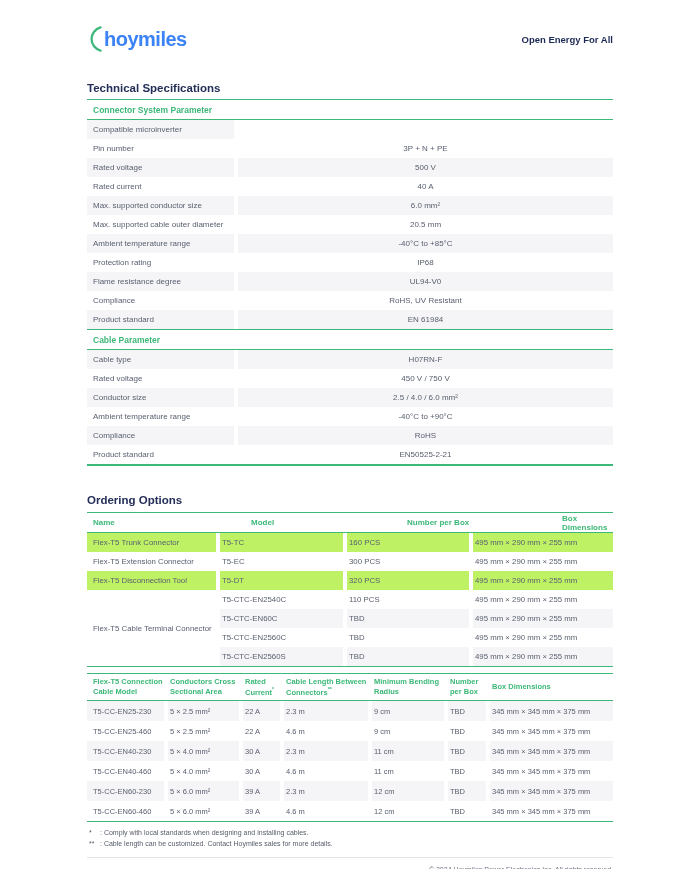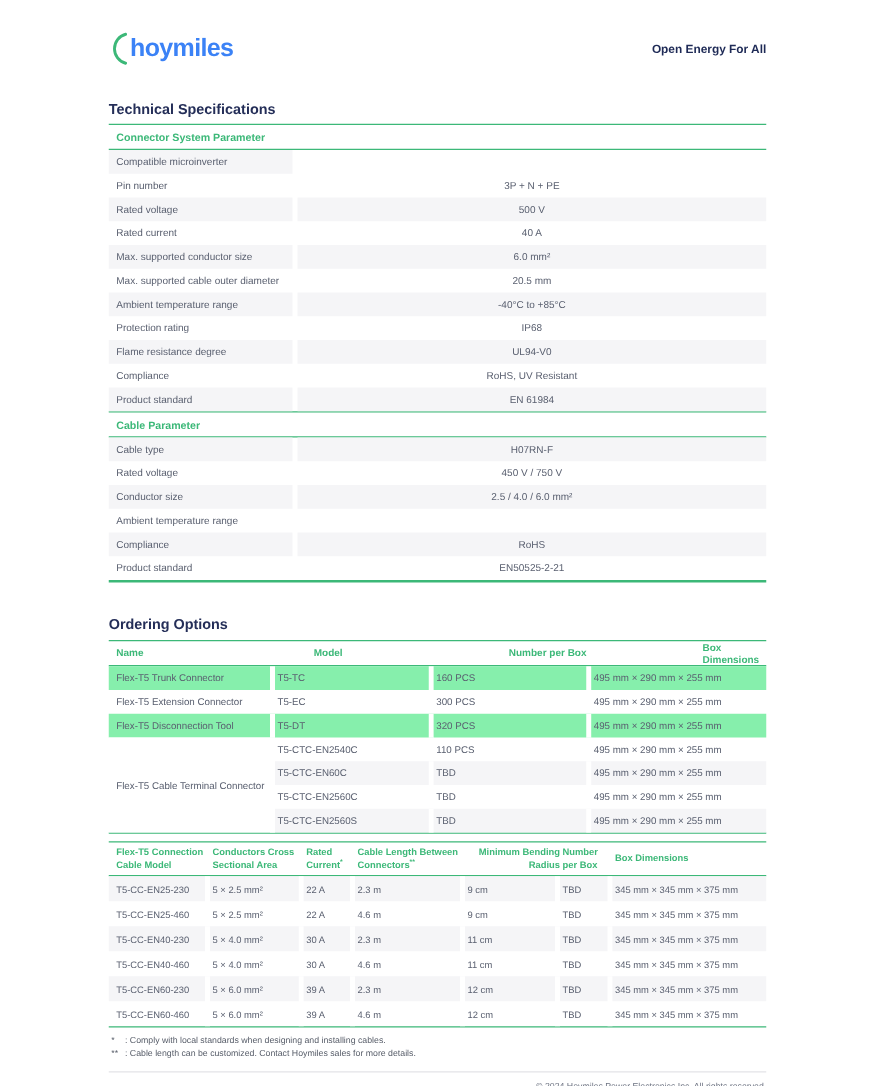--- a/index.html
+++ b/index.html
@@ -41,21 +41,21 @@
   .t1-head .c1 { width:133px; padding-left:6px; }
   .t1-head .c2 { width:127px; padding-left:2px; }
   .t1-head .c3 { width:126px; padding-left:2px; }
   .t1-head .c4 { flex:1; padding-left:2px; }
   .t1-row { display:flex; height:19px; font-size:7.8px; color:#5a6070; }
   .t1-row > div { display:flex; align-items:center; }
   .t1-row .c1 { width:133px; padding-left:6px; border-right:4px solid #fff; }
   .t1-row .c2 { width:127px; padding-left:2px; border-right:4px solid #fff; }
   .t1-row .c3 { width:126px; padding-left:2px; border-right:4px solid #fff; }
   .t1-row .c4 { flex:1; padding-left:2px; }
-  .t1-row.shade > div { background:#86efac; }
+  .t1-row.shade > div { background:#bef264; }
   .t1-mg { display:flex; }
   .t1-mg .mname { width:133px; padding-left:6px; border-right:4px solid #fff;
                   display:flex; align-items:center; font-size:7.8px; background:#fff; }
   .t1-mg .mrows { flex:1; }
   .mrow { display:flex; height:19px; font-size:7.8px; color:#5a6070; }
   .mrow > div { display:flex; align-items:center; }
   .mrow .c2m { width:127px; padding-left:2px; border-right:4px solid #fff; }
   .mrow .c3m { width:126px; padding-left:2px; border-right:4px solid #fff; }
   .mrow .c4m { flex:1; padding-left:2px; }
   .mrow.shade > div { background:#f5f5f7; }
@@ -63,21 +63,21 @@
   
   .t2 { margin-top:6px; }
   .t2-head { display:flex; align-items:center; height:28px;
              border-top:1px solid #3cb878; border-bottom:1px solid #3cb878;
              font-size:7.5px; font-weight:bold; color:#3cb878; line-height:1.3; }
   .t2-head > div, .t2-row > div { overflow:hidden; }
   .d1 { width:81px; padding-left:6px; }
   .d2 { width:75px; padding-left:2px; }
   .d3 { width:41px; padding-left:2px; }
   .d4 { width:88px; padding-left:2px; }
-  .d5 { width:76px; padding-left:2px;text-align:right; }
+  .d5 { width:76px; padding-left:2px; }
   .d6 { width:42px; padding-left:2px; }
   .d7 { flex:1; padding-left:2px; }
   .t2-row { display:flex; height:20px; font-size:7.5px; color:#5a6070; }
   .t2-row > div { display:flex; align-items:center; }
   .t2-row .d1, .t2-row .d2, .t2-row .d3, .t2-row .d4, .t2-row .d5, .t2-row .d6 { border-right:4px solid #fff; }
   .t2-row.shade > div { background:#f5f5f7; }
   sup { font-size:5.5px; vertical-align:super; }
 
   
   .fnotes { margin-top:5px; font-size:7px; color:#565c68; line-height:11px; }
@@ -166,20 +166,21 @@
     <div class="spec-row">
         <div class="spec-label">Rated voltage</div>
         <div class="spec-value">450 V / 750 V</div>
       </div>
     <div class="spec-row shade">
         <div class="spec-label">Conductor size</div>
         <div class="spec-value">2.5 / 4.0 / 6.0 mm²</div>
       </div>
     <div class="spec-row">
         <div class="spec-label">Ambient temperature range</div>
+        <div class="spec-value">-40°C to +90°C</div>
       </div>
     <div class="spec-row shade">
         <div class="spec-label">Compliance</div>
         <div class="spec-value">RoHS</div>
       </div>
     <div class="spec-row">
         <div class="spec-label">Product standard</div>
         <div class="spec-value">EN50525-2-21</div>
       </div>
   </div>

